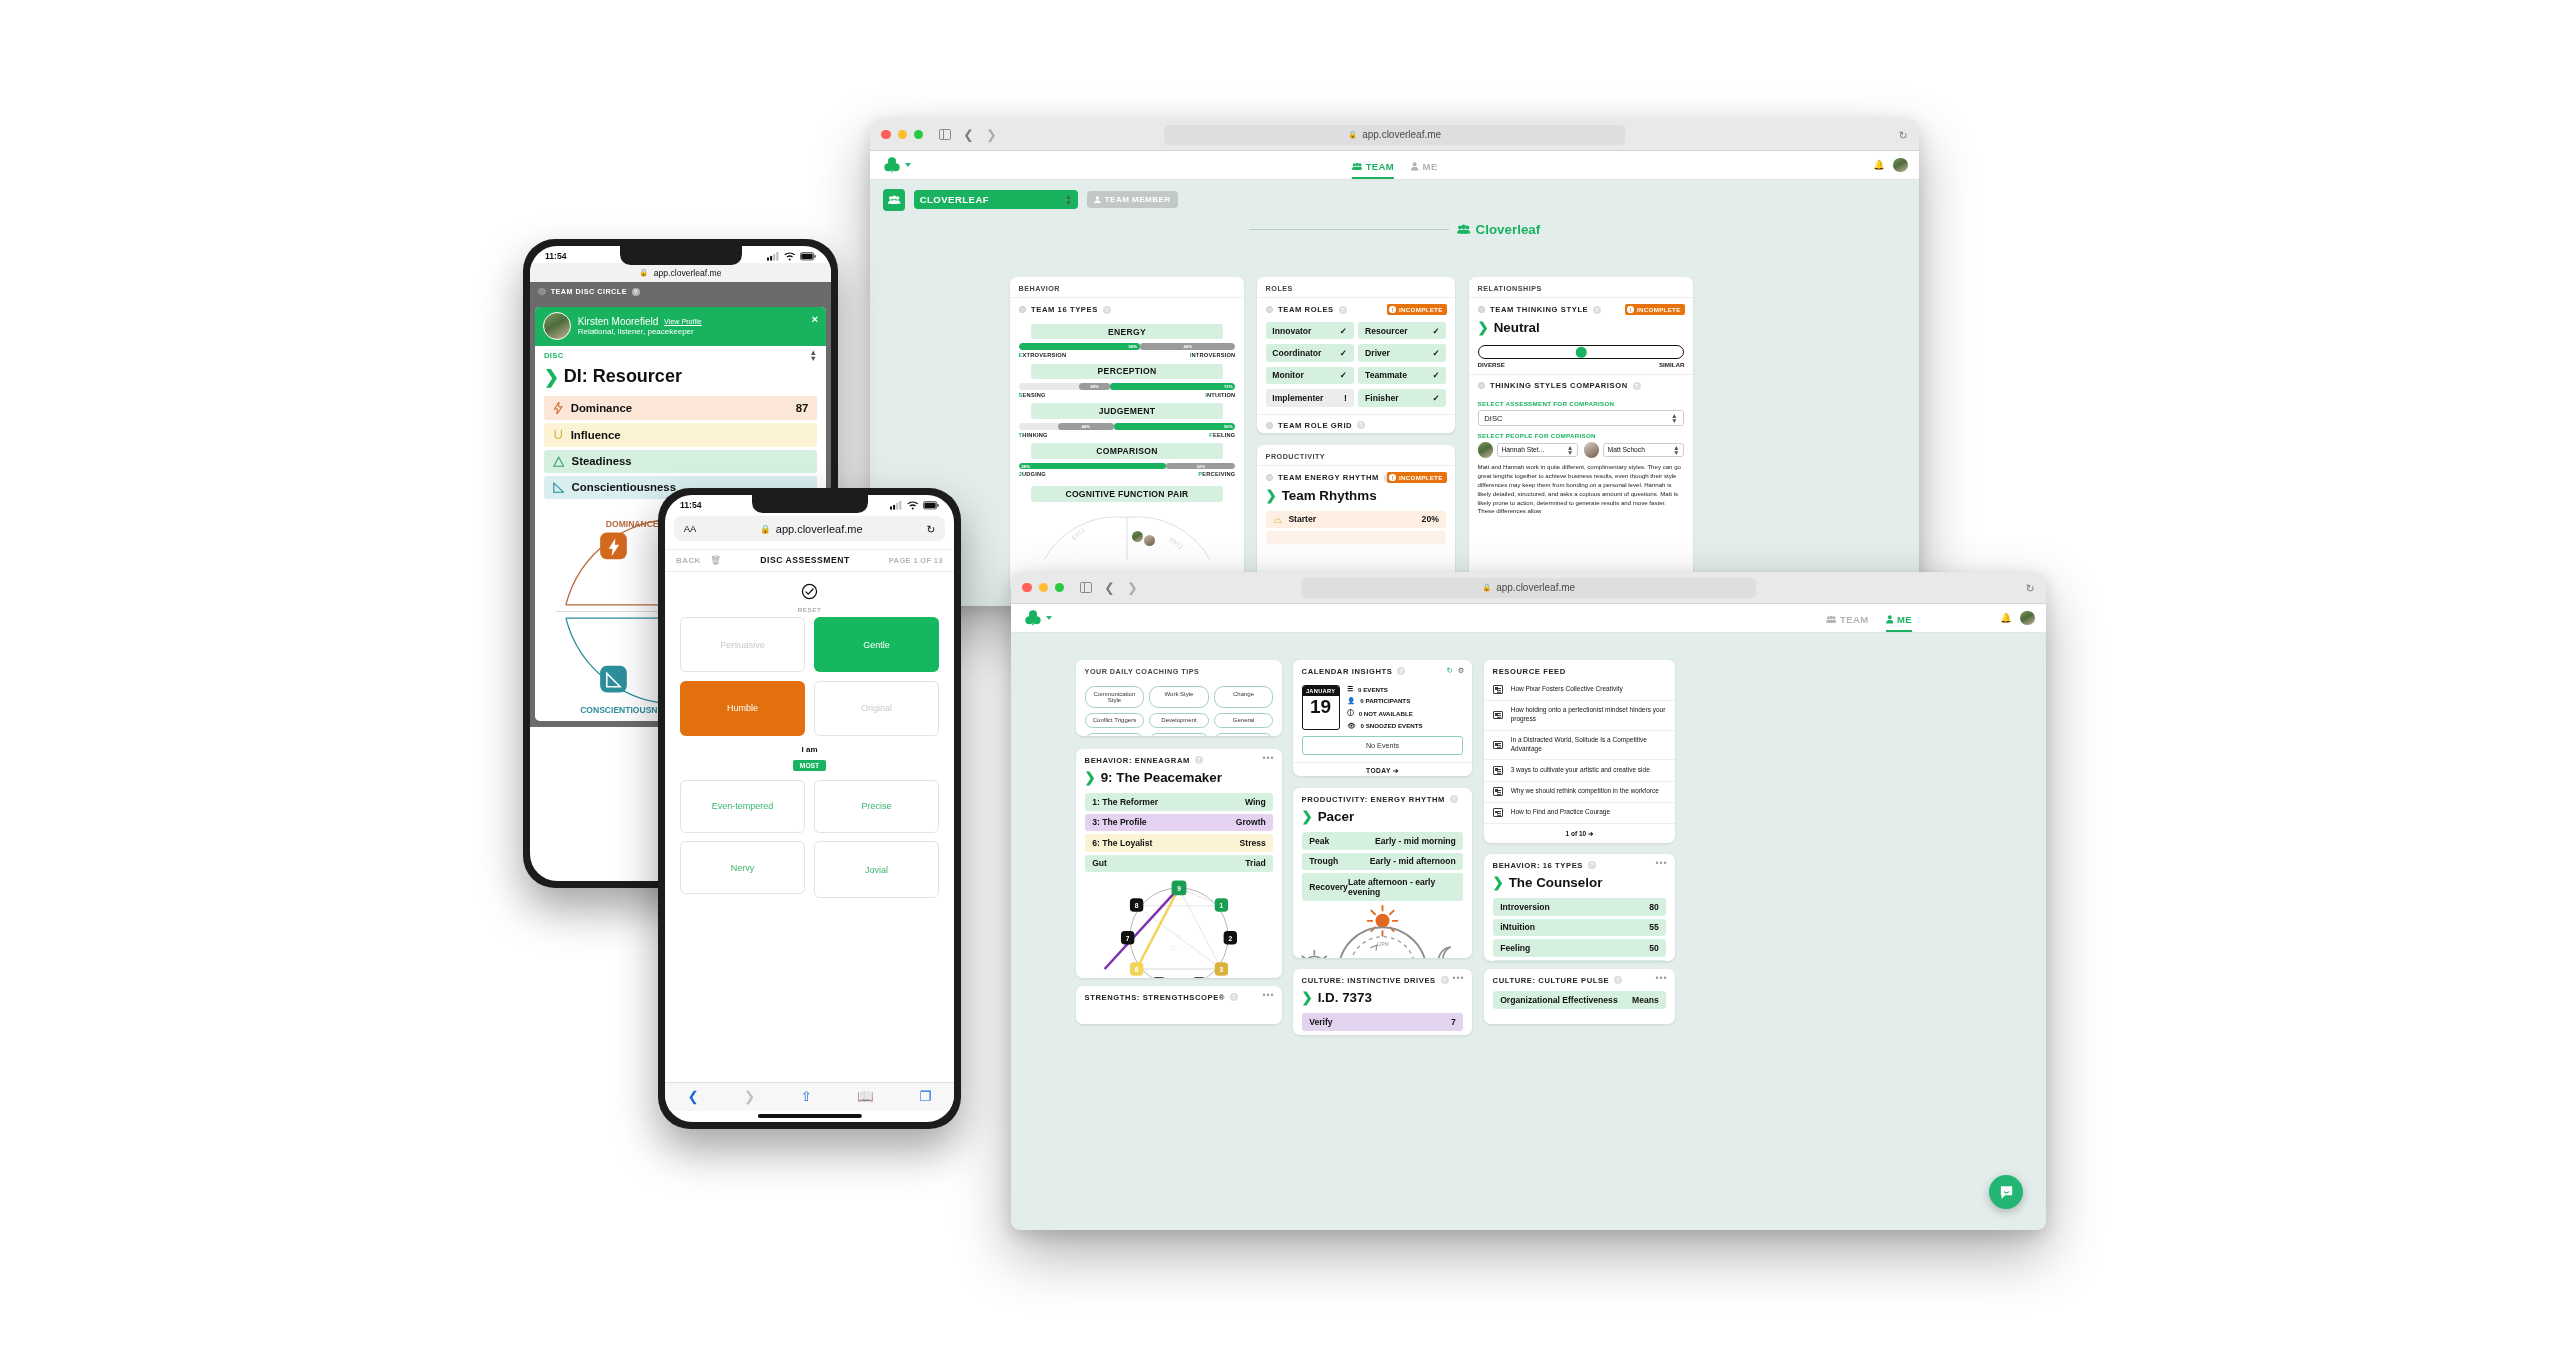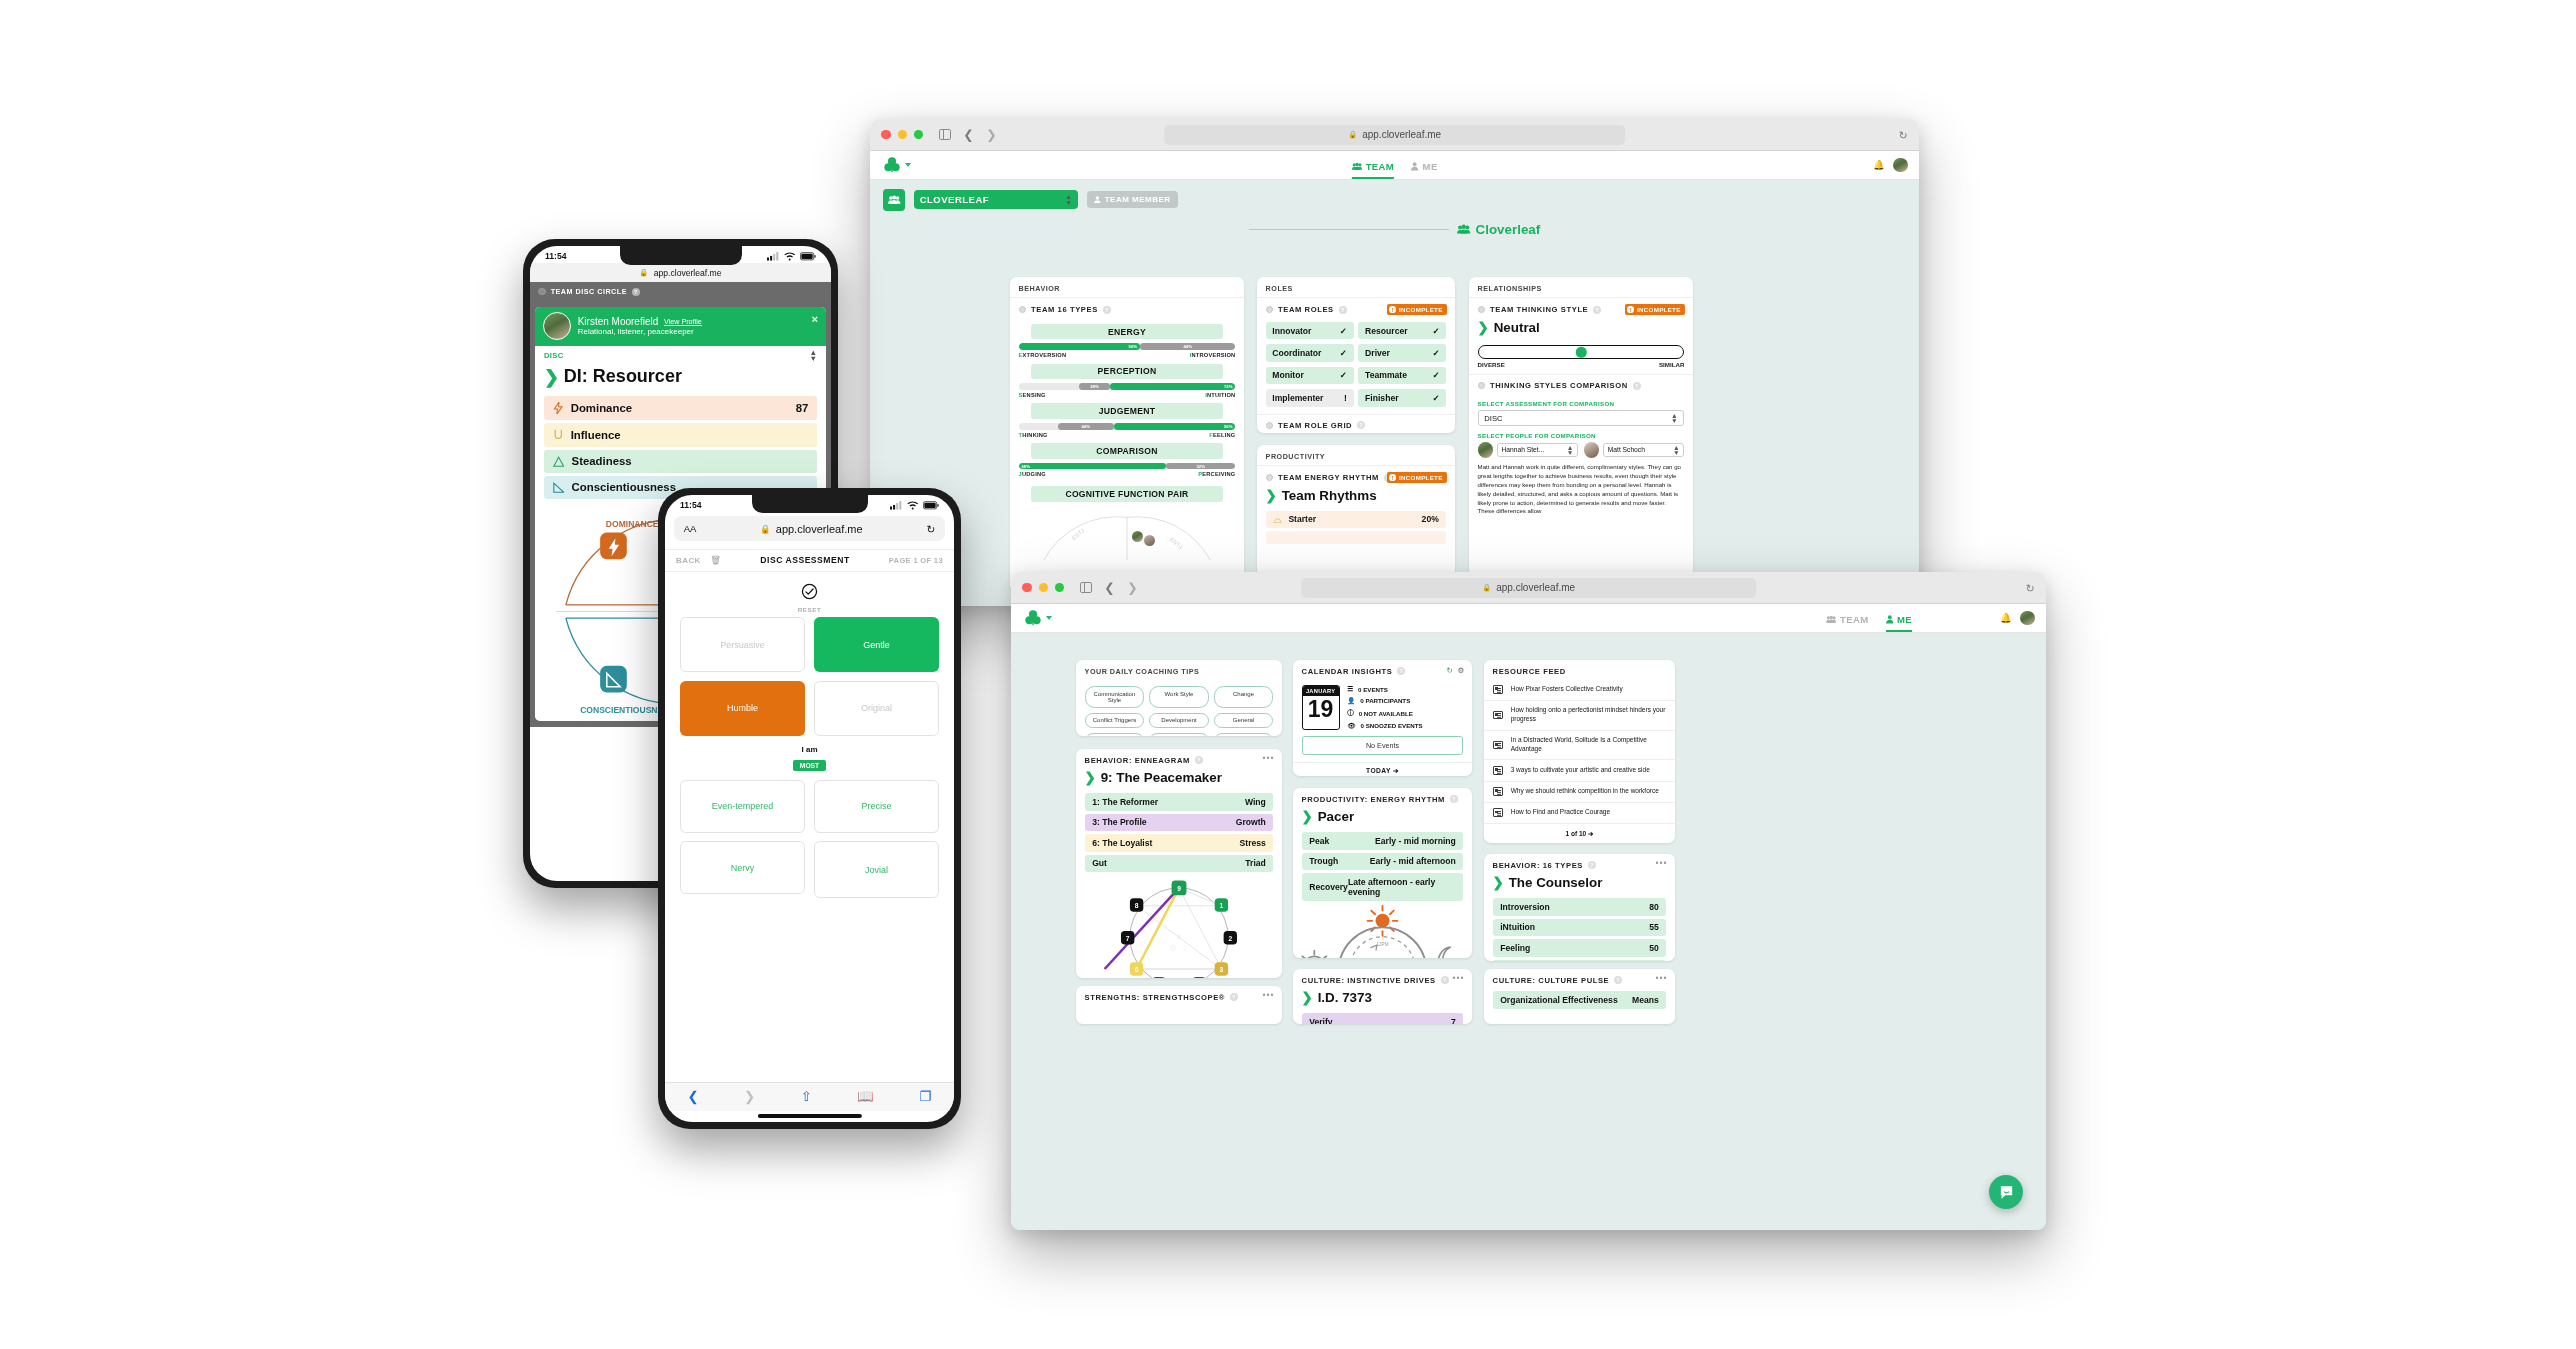--- a/index.html
+++ b/index.html
@@ -107,21 +107,21 @@
 
   
   .spin { font-size:6.7px; color:#555; line-height:.8; text-align:center;}
 
   
   .tipgrid{ display:grid; grid-template-columns:repeat(3,1fr); gap:4.8px; padding:5.7px 8.6px 8.6px 8.6px;}
   .tip{ border:1px solid #9fd0c6; border-radius:9.5px; text-align:center; font-size:6px; color:#333; padding:3.8px 1.9px;}
   .calwrap{ display:flex; gap:7.6px; padding:5.7px 8.6px 0 8.6px; }
   .calicon{ width:38px; border:1.4px solid #111; border-radius:2.9px; overflow:hidden; flex:none; background:#fff;}
   .calicon .m{ background:#111; color:#fff; font-size:5.7px; text-align:center; padding:1.9px 0; font-weight:bold; letter-spacing:0.3px;}
-  .calicon .d{ font-size:23px; font-weight:bold; text-align:center; color:#111; line-height:1.05; padding:1px 0 2.9px; }
+  .calicon .d{ font-size:19px; font-weight:bold; text-align:center; color:#111; line-height:1.05; padding:1px 0 2.9px; }
   .callist{ display:flex; flex-direction:column; justify-content:center; gap:3.8px; font-size:6.2px; font-weight:bold; color:#111;}
   .callist .cl{ display:flex; align-items:center; gap:4.8px;}
   .noevt{ margin:6.7px 8.6px 0 8.6px; border:1px solid #8fcfb4; border-radius:2.9px; text-align:center; font-size:7.2px;
     color:#333; padding:3.8px 0;}
   .today{ border-top:1px solid #eee; margin-top:6.7px; text-align:center; font-size:6.7px; font-weight:bold; color:#111;
     padding:4.8px 0; letter-spacing:0.4px;}
   .feedrow{ display:flex; align-items:center; gap:7.6px; padding:5.7px 8.6px; border-bottom:1px solid #eee; }
   .feedrow:last-of-type{border-bottom:1px solid #eee;}
   .feedtxt{ font-size:6.5px; color:#111; line-height:1.35;}
   .feedico{ width:10.5px;height:8.6px;border:1.2px solid #3b3b3b; border-radius:1px; flex:none; position:relative; }
@@ -714,21 +714,21 @@
                 <line x1="5" y1="72" x2="39" y2="72"></line>
               <line x1="22" y1="50" x2="22" y2="54"></line>
                 <line x1="9" y1="56" x2="12" y2="58"></line>
                 <line x1="35" y1="56" x2="32" y2="58"></line>
             </g>
             <path d="M168 46 a15 15 0 1 0 12 26 a12 12 0 1 1 -12 -26z" fill="none" stroke="#8d8d8d" stroke-width="1.8"></path>
           </svg>
         </div>
       </div>
 
-      <div class="card" style="position:absolute;left:282px;top:336px;width:179px;height:55px;">
+      <div class="card" style="position:absolute;left:282px;top:336px;width:179px;height:66px;">
         <div class="sec-hdr">
           <span class="sec-title">CULTURE: INSTINCTIVE DRIVES</span>
           <span class="qmark">?</span>
           <span class="dots3">•••</span>
         </div>
         <div class="bigtitle">
           <span class="hdr-arrow">❯</span>
           <span>I.D. 7373</span>
         </div>
         <div class="row lilac">

